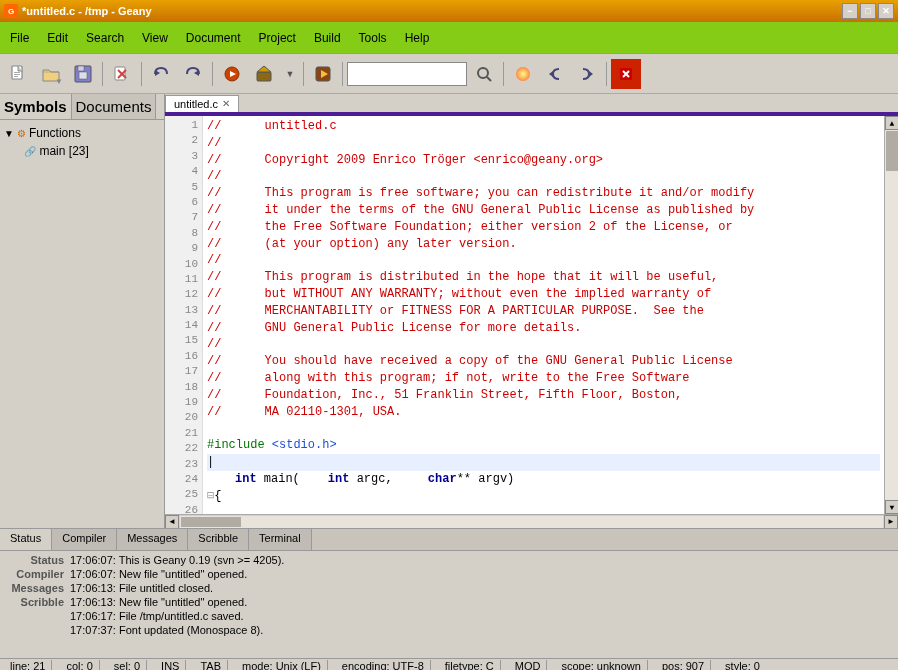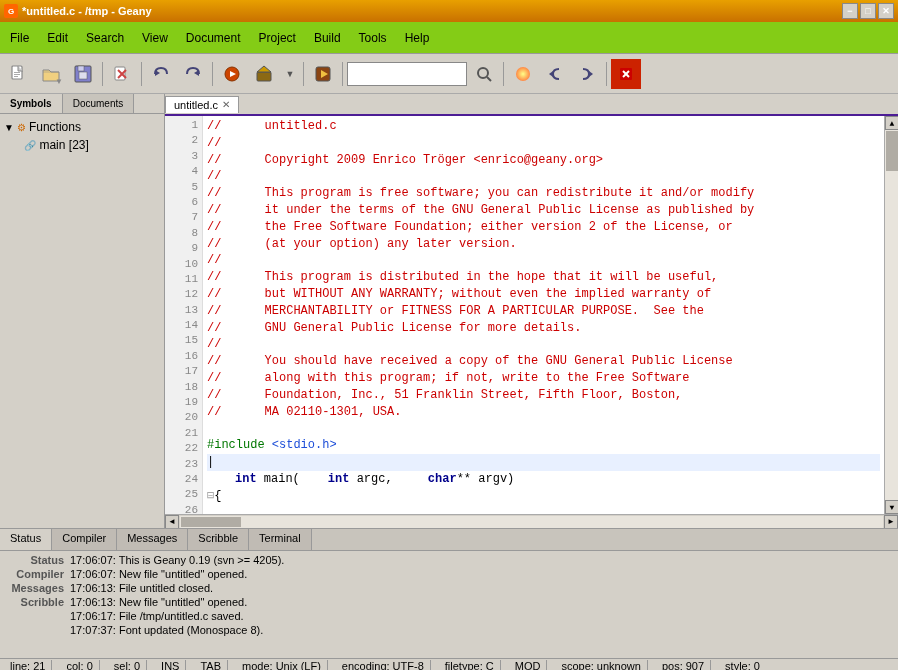--- a/index.html
+++ b/index.html
@@ -71,22 +71,22 @@
       border-right: 1px solid #999;
       display: flex;
       flex-direction: column;
     }
     #sidebar-tabs {
       display: flex;
       background: #d4d0c8;
       border-bottom: 1px solid #999;
     }
     .sidebar-tab {
-      padding: 4px 10px;
-      font-size: 10px;
+      padding: 4px 4px;
+      font-size: 15px;
       cursor: pointer;
       border-right: 1px solid #999;
       background: #c8c4bc;
     }
     .sidebar-tab.active { background: #d4d0c8; font-weight: bold; }
     #sidebar-content { padding: 4px; flex: 1; overflow-y: auto; }
     .tree-root { display: flex; align-items: center; gap: 3px; padding: 2px 0; cursor: pointer; }
     .tree-child { display: flex; align-items: center; gap: 3px; padding: 2px 0 2px 20px; cursor: pointer; }
     .tree-icon { font-size: 10px; color: #cc6600; }
     .tree-arrow { font-size: 10px; }
@@ -95,21 +95,21 @@
     #editor-area {
       flex: 1;
       display: flex;
       flex-direction: column;
       background: white;
       overflow: hidden;
     }
     #editor-tabs {
       display: flex;
       background: #d4d0c8;
-      border-bottom: 2px solid #4c1d95;
+      border-bottom: 4px solid #4c1d95;
       height: 22px;
       align-items: center;
     }
     .editor-tab {
       padding: 2px 8px;
       background: #f0ece4;
       border: 1px solid #999;
       border-bottom: none;
       font-size: 11px;
       display: flex;

